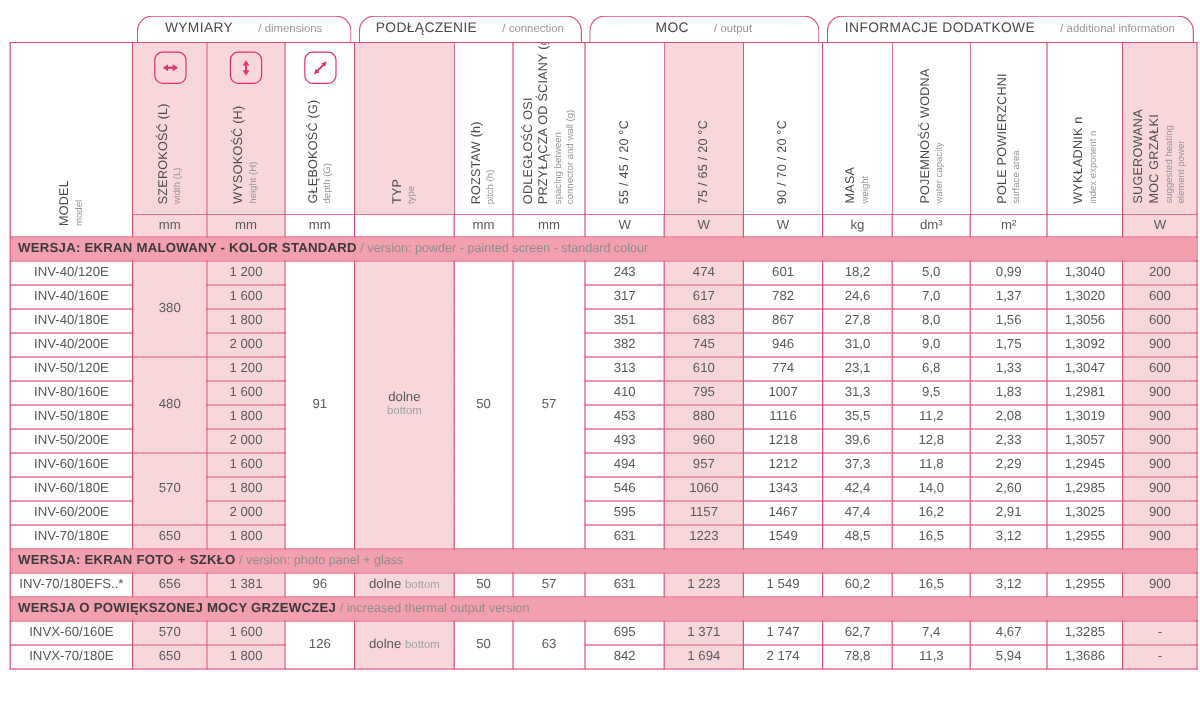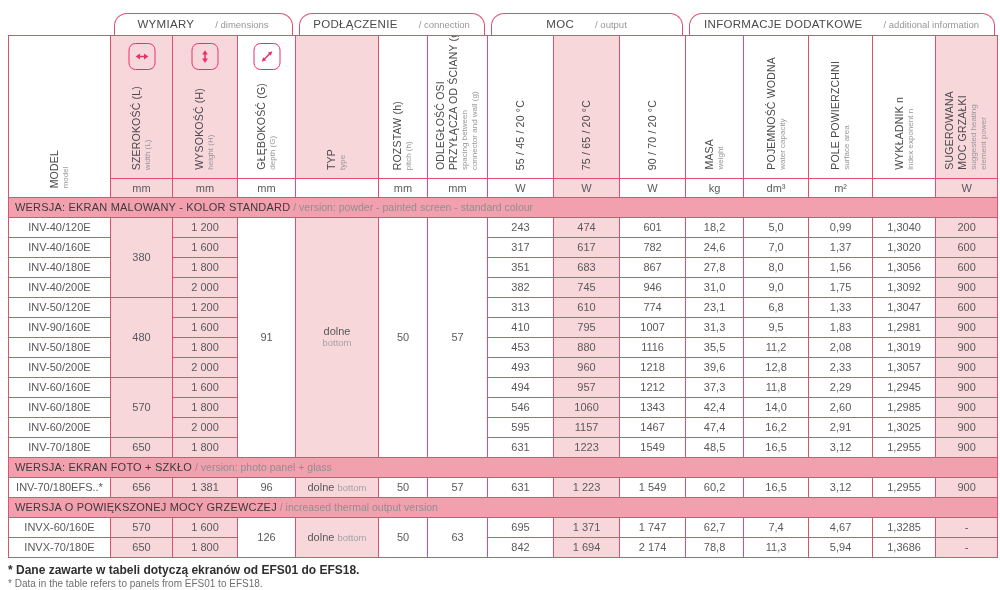--- a/index.html
+++ b/index.html
@@ -46,21 +46,21 @@
   
   .diag{background-image:linear-gradient(to bottom left,
         transparent calc(50% - .8px),
         var(--border) calc(50% - .8px),
         var(--border) calc(50% + .8px),
         transparent calc(50% + .8px));}
 
   
   .band-row td{height:20px;background:var(--band) !important;border:1.5px solid var(--border);
                padding-left:6px;text-align:left;vertical-align:middle;white-space:nowrap}
-  .band-pl{font-size:11px;font-weight:normal;color:#3a3a3c;letter-spacing:.2px}
+  .band-pl{font-size:11px;font-weight:bold;color:#3a3a3c;letter-spacing:.2px}
   .band-en{font-size:10.5px;color:#8f8f91}
   tbody td{height:20px;text-align:center;vertical-align:middle;font-size:11px;color:var(--num)}
   td.model-cell{font-size:11px;color:#58585a}
   .typ-pl{font-size:11px;color:#58585a}
   .typ-en{font-size:9.5px;color:#a3a3a5}
   td.typ-stack .typ-pl,td.typ-stack .typ-en{display:block;line-height:1.15}
 
   
   .footnote{margin-top:5px}
   .fn-pl{font-size:12px;font-weight:bold;color:#2f2f31;line-height:1.2}
@@ -346,21 +346,21 @@
           <td>313</td>
           <td class="shade">610</td>
           <td>774</td>
           <td>23,1</td>
           <td>6,8</td>
           <td>1,33</td>
           <td>1,3047</td>
           <td class="shade">600</td>
         </tr>
         <tr>
-          <td class="model-cell">INV-90/160E</td>
+          <td class="model-cell">INV-80/160E</td>
           <td class="shade">1 600</td>
           <td>410</td>
           <td class="shade">795</td>
           <td>1007</td>
           <td>31,3</td>
           <td>9,5</td>
           <td>1,83</td>
           <td>1,2981</td>
           <td class="shade">900</td>
         </tr>
@@ -487,17 +487,13 @@
           <td>2 174</td>
           <td>78,8</td>
           <td>11,3</td>
           <td>5,94</td>
           <td>1,3686</td>
           <td class="shade">-</td>
         </tr>
       </tbody>
   </table>
 
-  <div class="footnote">
-    <div class="fn-pl">* Dane zawarte w tabeli dotyczą ekranów od EFS01 do EFS18.</div>
-    <div class="fn-en">* Data in the table refers to panels from EFS01 to EFS18.</div>
-  </div>
 </div>
 
 </body></html>

